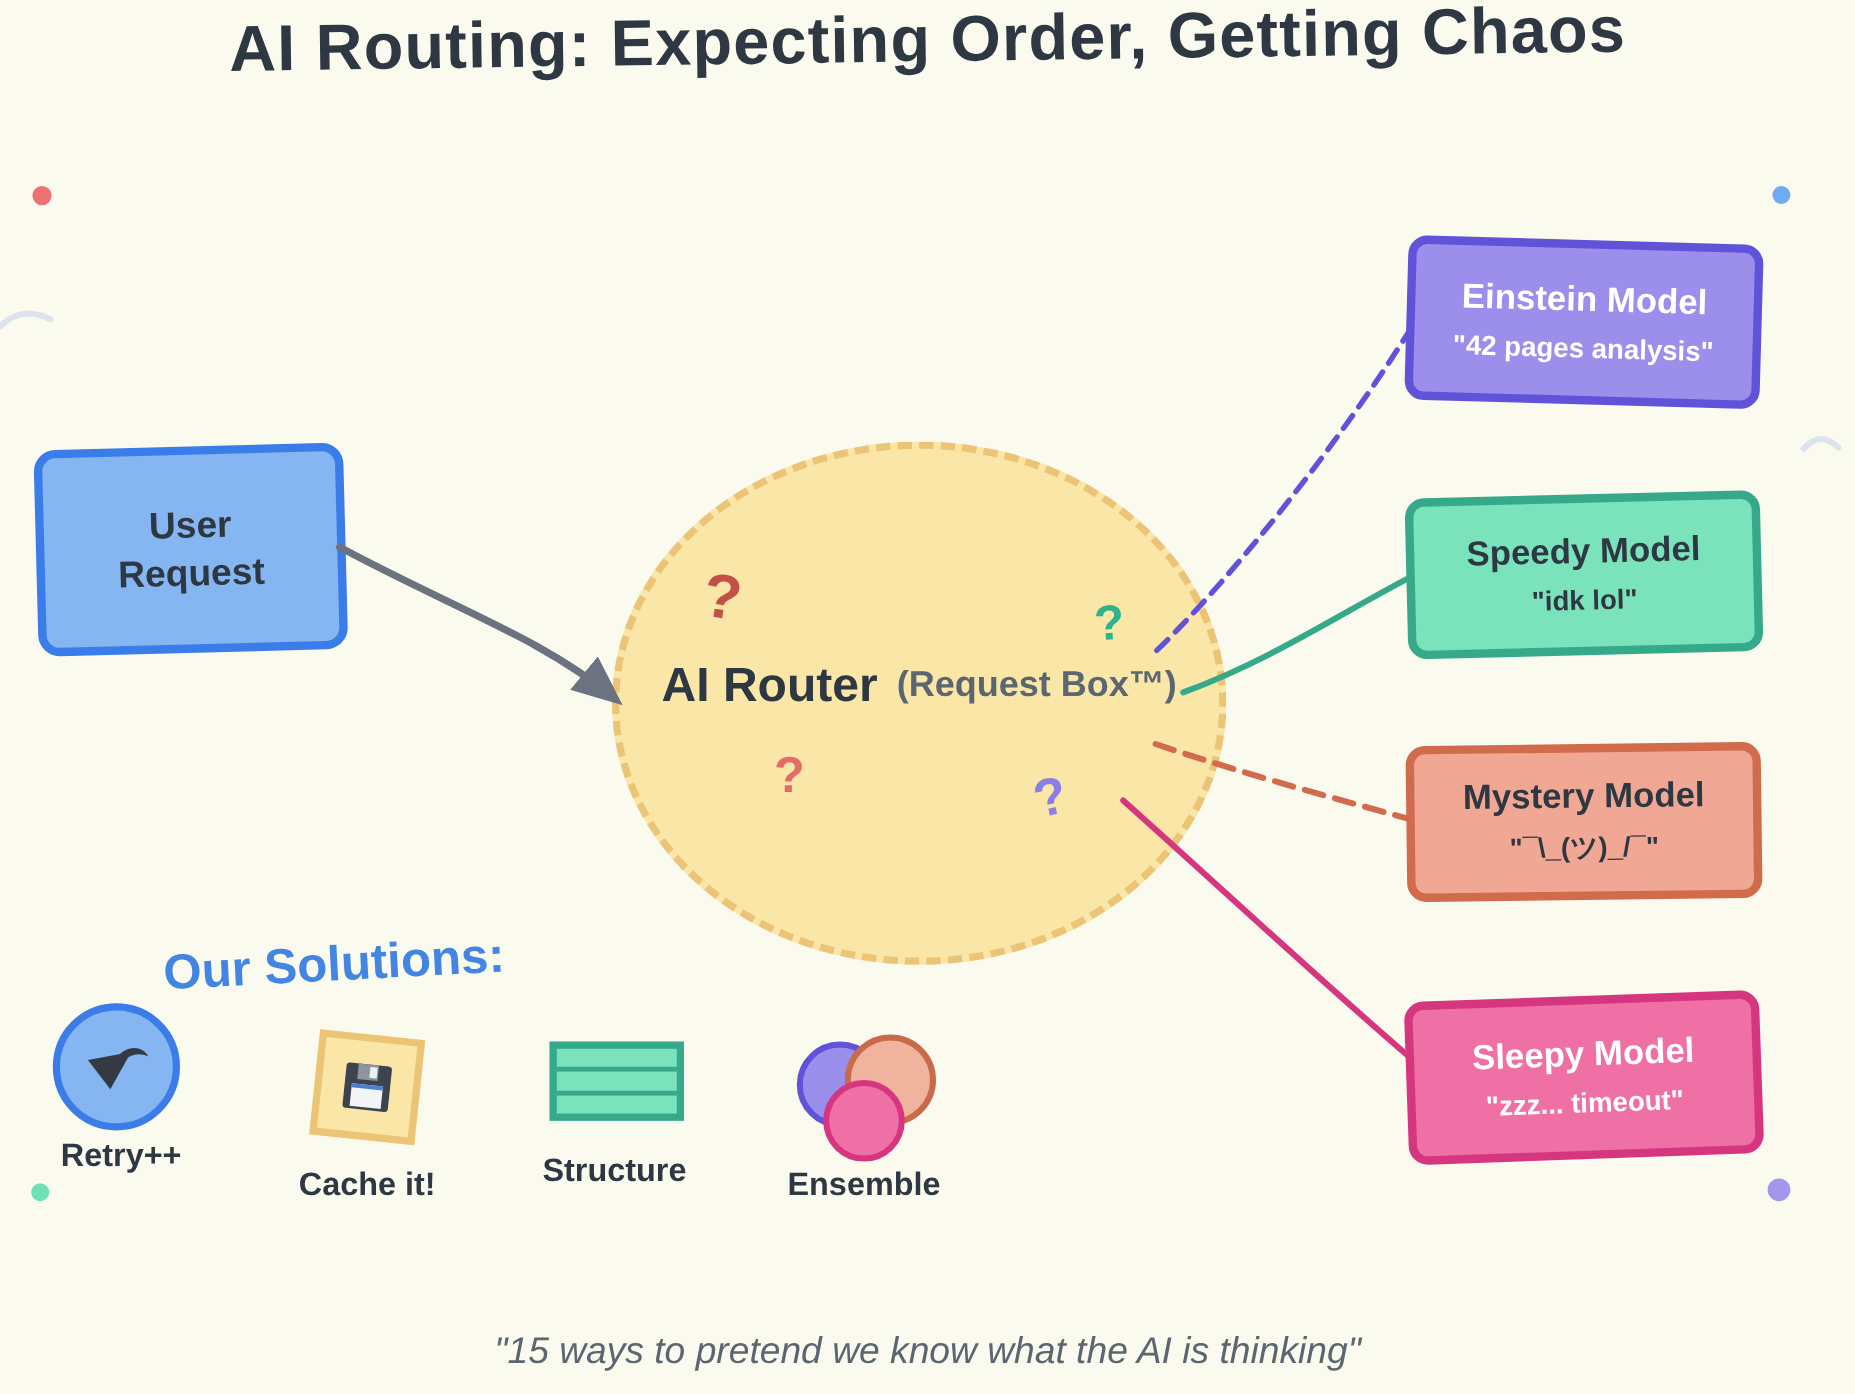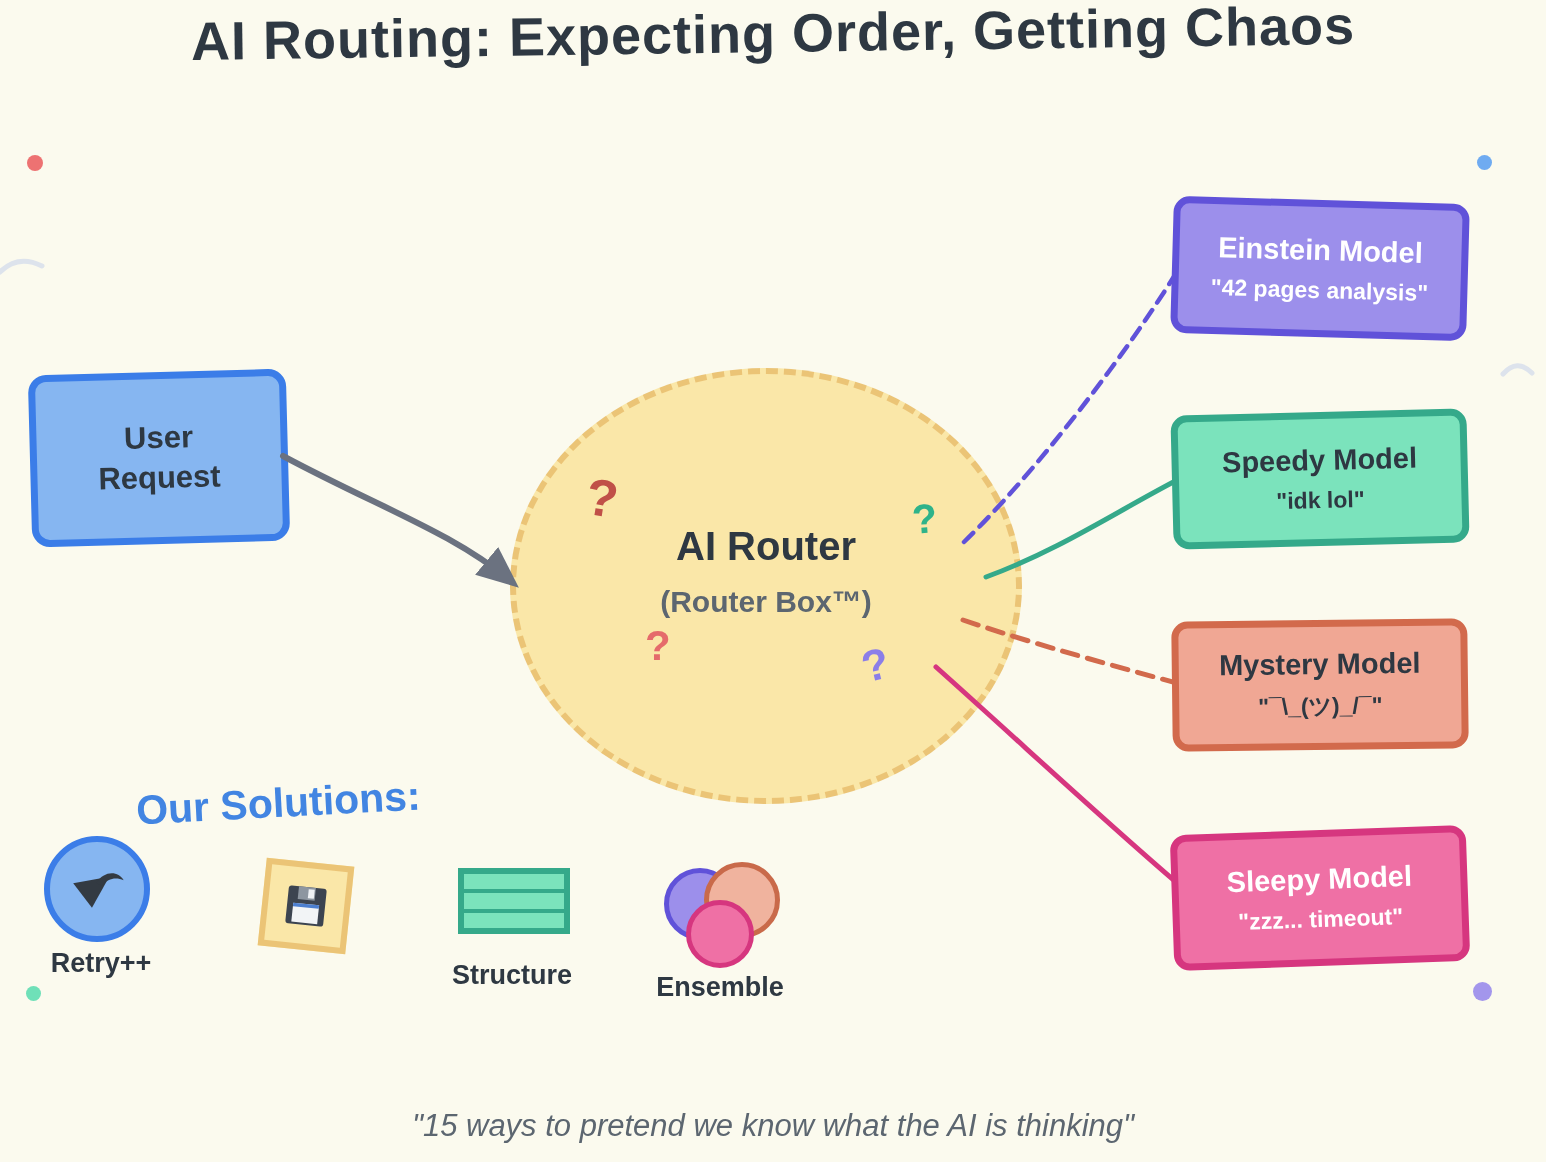--- a/index.html
+++ b/index.html
@@ -28,21 +28,21 @@
     display:flex;align-items:center;justify-content:center;z-index:2;
   }
   .user-request span{
     font-size:31px;font-weight:bold;text-align:center;line-height:1.3;width:150px;
   }
   .router{
     position:absolute;left:510px;top:368px;width:500px;height:424px;
     background:var(--yellow-fill,#FAE7A8);border:6px dashed var(--yellow-border,#EBC476);
     border-radius:50%;display:flex;align-items:center;justify-content:center;z-index:1;
   }
-  .router-content{display:flex;flex-direction:column;align-items:center;gap:16px;margin-top:-30px;}
+  .router-content{display:flex;flex-direction:row;align-items:center;gap:16px;margin-top:-30px;}
   .router-title{font-size:40px;font-weight:bold;color:var(--ink,#2E3842);}
   .router-subtitle{font-size:30px;font-weight:600;color:var(--gray-text,#5C6670);}
   .qm{position:absolute;font-weight:bold;z-index:4;}
   .qm-red{left:586px;top:468px;font-size:52px;color:var(--qm-red,#C05048);transform:rotate(9deg);}
   .qm-green{left:912px;top:496px;font-size:41px;color:var(--qm-green,#2EB38A);transform:rotate(-4deg);}
   .qm-pink{left:645px;top:622px;font-size:42px;color:var(--qm-pink,#E56B6B);}
   .qm-purple{left:862px;top:640px;font-size:44px;color:var(--qm-purple,#8B7EE8);transform:rotate(-14deg);}
 
   .model{
     position:absolute;left:1172px;width:282px;border:7px solid;border-radius:16px;
@@ -121,21 +121,21 @@
   <div class="dot dot-green"></div>
   <div class="dot dot-purple"></div>
 
   <div class="user-request">
     <span>User Request</span>
   </div>
 
   <div class="router">
     <div class="router-content">
       <div class="router-title">AI Router</div>
-      <div class="router-subtitle">(Router Box™)</div>
+      <div class="router-subtitle">(Request Box™)</div>
     </div>
   </div>
   <span class="qm qm-red">?</span>
   <span class="qm qm-green">?</span>
   <span class="qm qm-pink">?</span>
   <span class="qm qm-purple">?</span>
 
   <div class="model model-einstein" style="background: rgb(156, 143, 235); border-color: rgb(96, 82, 217); color: rgb(255, 255, 255);">
     <div class="model-name">Einstein Model</div>
     <div class="model-quote">"42 pages analysis"</div>
@@ -165,20 +165,21 @@
 
   <div class="cache-square">
     <svg width="44" height="44" viewBox="0 0 44 44">
       <rect x="3" y="3" width="38" height="38" rx="3" fill="#3C4450"></rect>
       <rect x="13" y="3" width="17" height="13" fill="#8D96A0"></rect>
       <rect x="23" y="5" width="6" height="9" fill="#EEF1F4"></rect>
       <rect x="9" y="20" width="26" height="19" fill="#F2F4F6"></rect>
       <rect x="9" y="20" width="26" height="3.5" fill="#4C7FD0"></rect>
     </svg>
   </div>
+  <div class="sol-label label-cache">Cache it!</div>
 
   <div class="structure-table">
     <div class="row"></div>
     <div class="row"></div>
     <div class="row"></div>
   </div>
   <div class="sol-label label-structure">Structure</div>
 
   <div class="ensemble">
     <div class="ens-circle ens-purple"></div>

